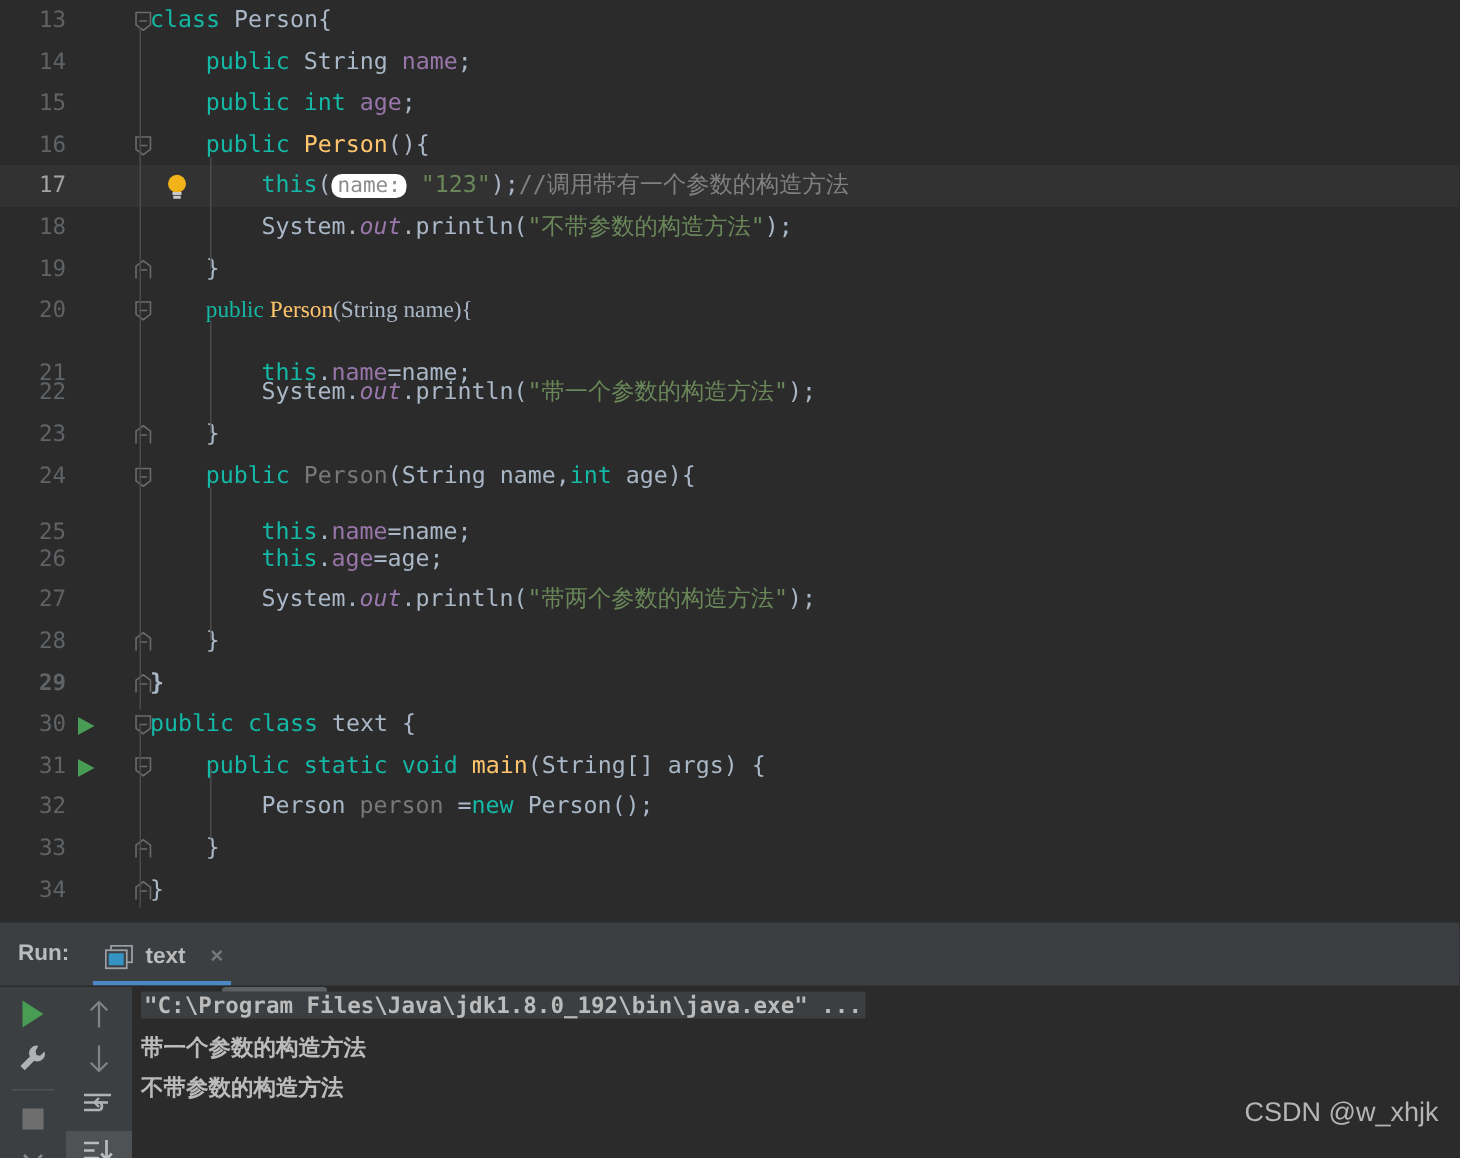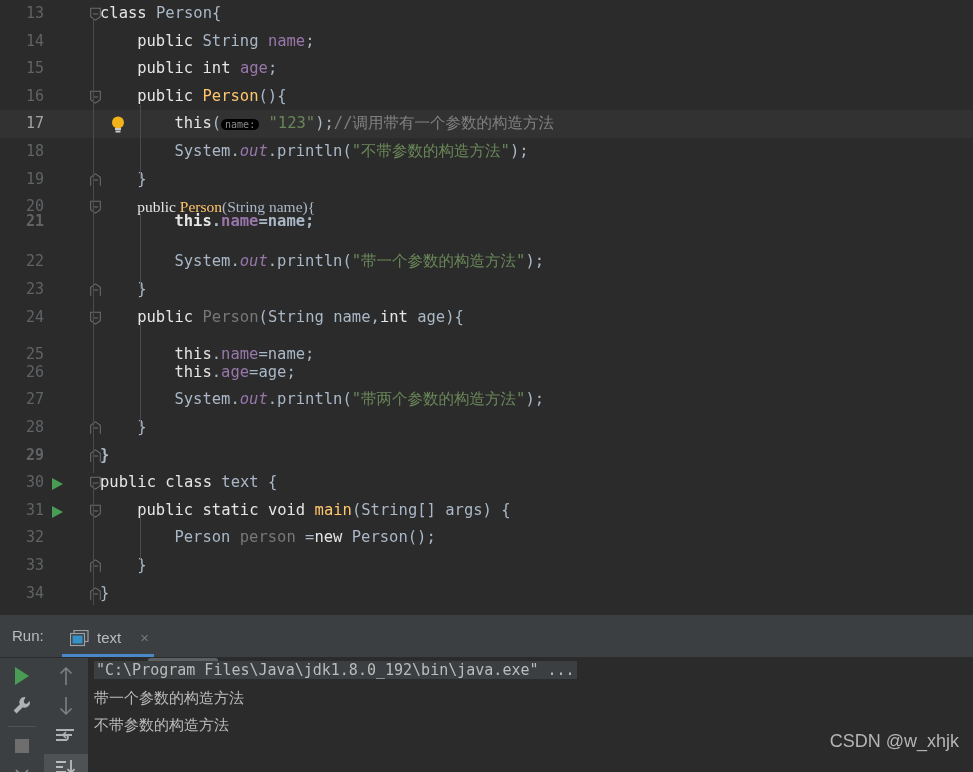--- a/index.html
+++ b/index.html
@@ -26,38 +26,38 @@
   .fold-ico{left:86px;width:18px;}
   .code-txt{
     position:absolute;left:100px;top:0;font-size:15.5px;
     font-family:"DejaVu Sans Mono","Liberation Mono",monospace;
     white-space:pre;
   }
   
   .vline{position:absolute;width:1px;background:#4b4b4b;}
 
   
-  .kw{color:#e5e5e5;}
+  .kw{color:#14b8a6;}
   .plain{color:#a9b7c6;}
   .field{color:#9876aa;}
   .ctor{color:#ffc66d;}
   .str{color:#6a8759;}
   .cmt{color:#808080;}
   .gray{color:#787878;}
   .stat{color:#9876aa;font-style:italic;}
   .hint{
-    color:#8c8c8c;background:#000000;border-radius:7px;
-    padding:0 4px;font-size:10px;
+    color:#8c8c8c;background:#ffffff;border-radius:7px;
+    padding:0 4px;font-size:14px;
   }
 
   
   .fold{position:absolute;left:3px;top:7px;width:13px;height:14px;}
 
   
-  .runpanel{position:absolute;left:0;top:615px;width:973px;height:157px;background:#3c3f41;}
+  .runpanel{position:absolute;left:0;top:615px;width:973px;height:157px;background:#3c3f41;font-weight:bold;}
   .run-header{
     position:absolute;left:0;top:4px;width:973px;height:36px;
     background:#3c3f41;
   }
   .run-label{
     position:absolute;left:12px;top:8px;color:#bbbbbb;font-size:15px;
     font-family:"Liberation Sans",sans-serif;
   }
   .run-tab{
     position:absolute;left:62px;top:3px;height:33px;width:92px;
@@ -122,21 +122,21 @@
           </svg></span><span class="code-txt" style="left: 174.4px;"><span class="kw">this</span><span class="plain">(</span><span class="hint">name:</span><span class="plain"> </span><span class="str">"123"</span><span class="plain">);</span><span class="cmt">//调用带有一个参数的构造方法</span></span></div>
       <div class="code-line" style="top: 138px; position: absolute; left: 0px; width: 973px;"><span class="ln">18</span><span class="code-txt" style="left: 174.4px;"><span class="plain">System</span><span class="plain">.</span><span class="stat">out</span><span class="plain">.println(</span><span class="str">"不带参数的构造方法"</span><span class="plain">);</span></span></div>
       <div class="code-line" style="top: 165.6px; position: absolute; left: 0px; width: 973px;"><span class="ln">19</span><span class="gutter-ico fold-ico"><svg width="14" height="16" viewBox="0 0 14 16" class="fold">
             <path d="M1.5 14.5 L1.5 5 L7 1 L12.5 5 L12.5 14.5" fill="none" stroke="#6b6b6b" stroke-width="1.2"></path>
             <path d="M4 8 H10" stroke="#6b6b6b" stroke-width="1.2"></path>
           </svg></span><span class="code-txt" style="left: 137.2px;"><span class="plain">}</span></span></div>
       <div class="code-line" style="top: 193.2px; position: absolute; left: 0px; width: 973px;"><span class="ln">20</span><span class="gutter-ico fold-ico"><svg width="14" height="16" viewBox="0 0 14 16" class="fold">
             <path d="M1.5 1.5 L1.5 11 L7 15 L12.5 11 L12.5 1.5 Z" fill="none" stroke="#6b6b6b" stroke-width="1.2"></path>
             <path d="M4 8 H10" stroke="#6b6b6b" stroke-width="1.2"></path>
           </svg></span><span class="code-txt" style="left: 137.2px; font-family: Liberation Serif, serif;"><span class="kw">public</span><span class="plain"> </span><span class="ctor">Person</span><span class="plain">(</span><span class="plain">String</span><span class="plain"> name){</span></span></div>
-      <div class="code-line" style="top: 208px; position: absolute; left: 0px; width: 844px; font-weight: bold;"><span class="ln">21</span><span class="code-txt" style="left: 174.4px;"><span class="kw">this</span><span class="plain">.</span><span class="field">name</span><span class="plain">=name;</span></span></div>
+      <div class="code-line" style="top: 235px; position: absolute; left: 0px; width: 844px;"><span class="ln">21</span><span class="code-txt" style="left: 174.4px;"><span class="kw">this</span><span class="plain">.</span><span class="field">name</span><span class="plain">=name;</span></span></div>
       <div class="code-line" style="top: 248.4px; position: absolute; left: 0px; width: 973px;"><span class="ln">22</span><span class="code-txt" style="left: 174.4px;"><span class="plain">System</span><span class="plain">.</span><span class="stat">out</span><span class="plain">.println(</span><span class="str">"带一个参数的构造方法"</span><span class="plain">);</span></span></div>
       <div class="code-line" style="top: 276px; position: absolute; left: 0px; width: 973px;"><span class="ln">23</span><span class="gutter-ico fold-ico"><svg width="14" height="16" viewBox="0 0 14 16" class="fold">
             <path d="M1.5 14.5 L1.5 5 L7 1 L12.5 5 L12.5 14.5" fill="none" stroke="#6b6b6b" stroke-width="1.2"></path>
             <path d="M4 8 H10" stroke="#6b6b6b" stroke-width="1.2"></path>
           </svg></span><span class="code-txt" style="left: 137.2px;"><span class="plain">}</span></span></div>
       <div class="code-line" style="top: 303.6px; position: absolute; left: 0px; width: 973px;"><span class="ln">24</span><span class="gutter-ico fold-ico"><svg width="14" height="16" viewBox="0 0 14 16" class="fold">
             <path d="M1.5 1.5 L1.5 11 L7 15 L12.5 11 L12.5 1.5 Z" fill="none" stroke="#6b6b6b" stroke-width="1.2"></path>
             <path d="M4 8 H10" stroke="#6b6b6b" stroke-width="1.2"></path>
           </svg></span><span class="code-txt" style="left: 137.2px;"><span class="kw">public</span><span class="plain"> </span><span class="gray">Person</span><span class="plain">(</span><span class="plain">String</span><span class="plain"> name,</span><span class="kw">int</span><span class="plain"> age){</span></span></div>
       <div class="code-line" style="top: 341px; position: absolute; left: 0px; width: 973px;"><span class="ln">25</span><span class="code-txt" style="left: 174.4px;"><span class="kw">this</span><span class="plain">.</span><span class="field">name</span><span class="plain">=name;</span></span></div>

